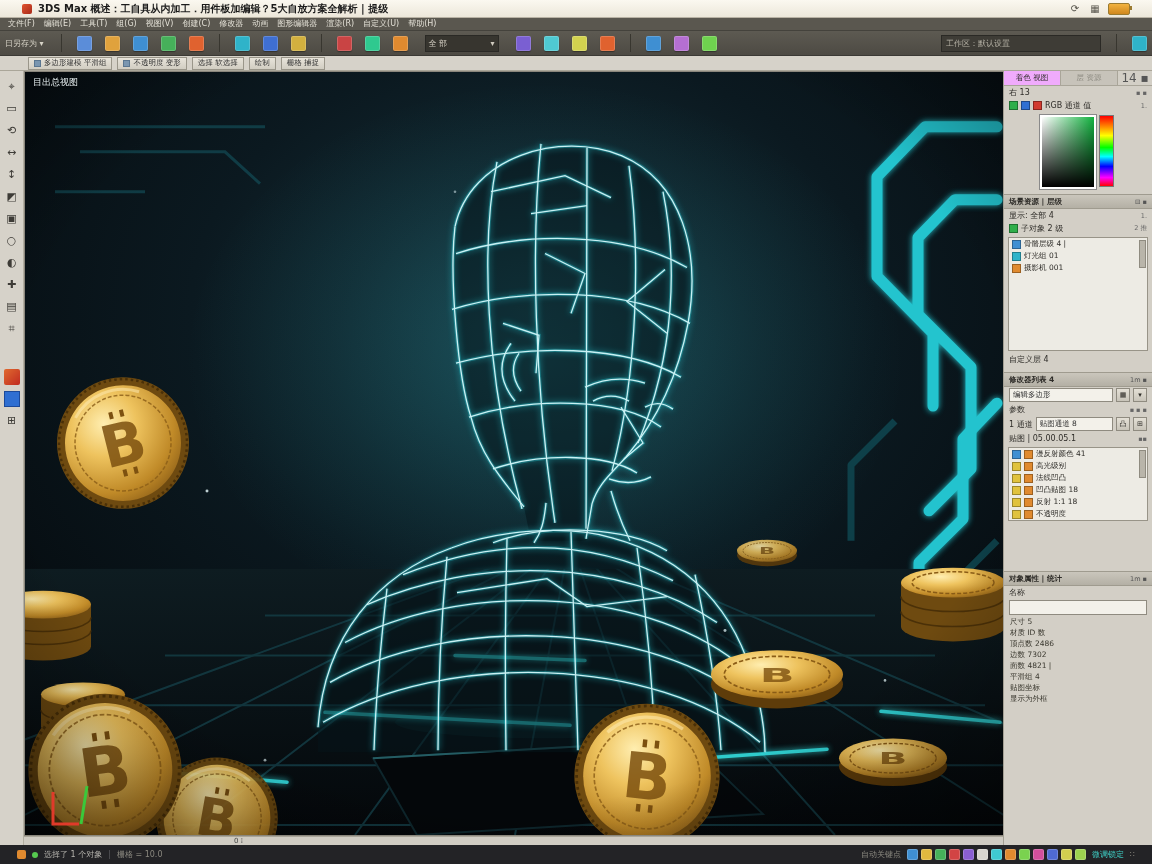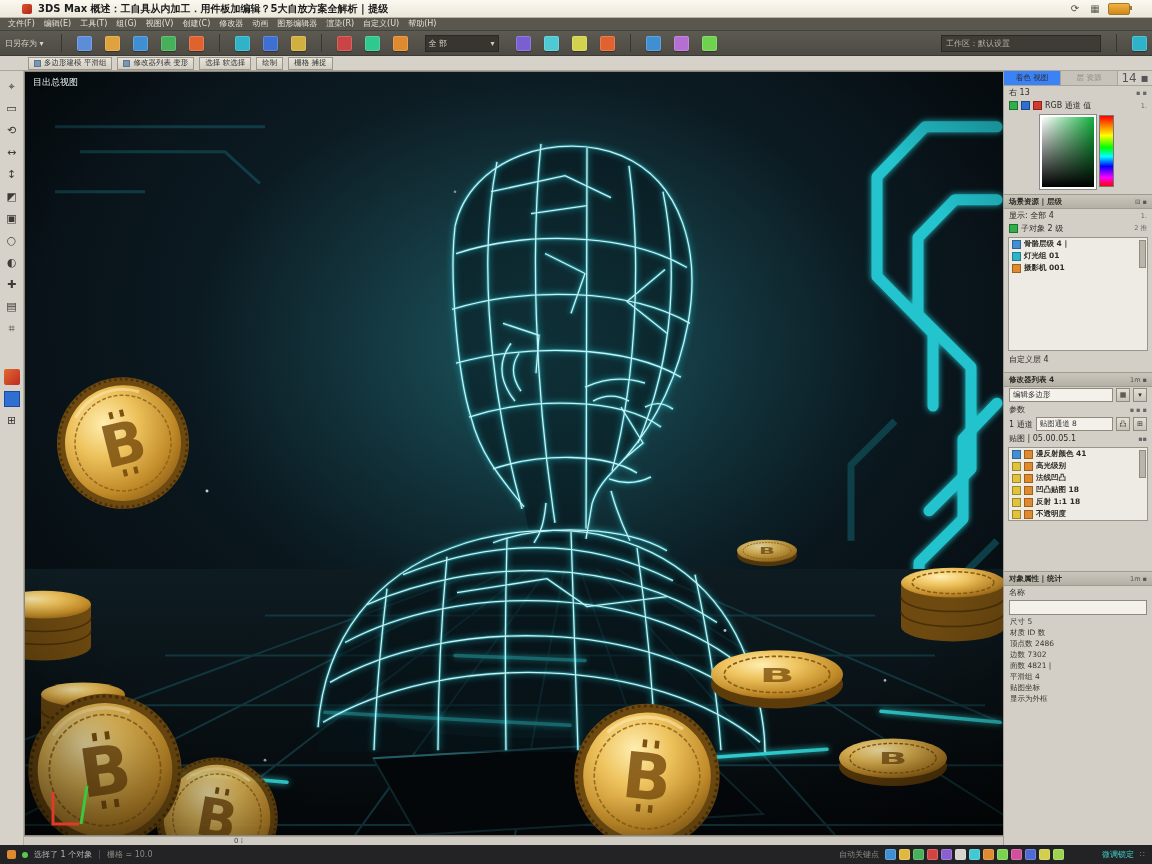--- a/index.html
+++ b/index.html
@@ -51,58 +51,58 @@
   .viewport{position:relative;flex:1;background:#05090c;border:1px solid #8a867c;border-right:none;overflow:hidden;}
   .viewport svg{position:absolute;inset:0;width:100%;height:100%;}
   .vp-label{position:absolute;top:4px;left:8px;font-size:9px;color:#e9f3f5;text-shadow:0 1px 2px #000;z-index:3;}
   .vp-foot{height:9px;background:#d0ccc3;border-top:1px solid #a9a599;font-size:7px;color:#444;
            display:flex;align-items:center;padding-left:210px;box-sizing:border-box;}
   
   .rightpanel{width:149px;background:#d3cfc6;border-left:1px solid #a39f93;display:flex;flex-direction:column;
               font-size:8px;color:#2e2c28;overflow:hidden;box-sizing:border-box;flex:none;}
   .rp-tabs{display:flex;height:14px;border-bottom:1px solid #a9a599;flex:none;}
   .rp-tab{flex:1;display:flex;align-items:center;justify-content:center;font-size:7.5px;
-          border-right:1px solid #a9a599;background:#3b82f6;white-space:nowrap;overflow:hidden;}
+          border-right:1px solid #a9a599;background:#f0abfc;white-space:nowrap;overflow:hidden;}
   .rp-tab.dim{background:#c7c3ba;}
   .rp-corner{width:34px;display:flex;align-items:center;justify-content:center;font-size:12px;color:#555;}
   .rp-row{display:flex;align-items:center;gap:3px;padding:1px 5px;min-height:11px;}
   .rp-row .mini{margin-left:auto;font-size:6.5px;color:#666;}
   .chip{width:7px;height:7px;border:1px solid rgba(0,0,0,.35);flex:none;}
   .chip.green{background:#2fae4a}.chip.blue{background:#2f6fd2}.chip.red{background:#d23a2f}
   .colorpicker{display:flex;gap:3px;margin:3px 8px 5px 36px;}
   .sv{width:52px;height:70px;border:2px solid #fff;outline:1px solid #8a8a8a;
       background:linear-gradient(to top,#000,rgba(0,0,0,0)),linear-gradient(to right,#ffffff,#12b23f);}
   .hue{width:13px;height:70px;border:1px solid #777;
        background:linear-gradient(#f00,#ff7f00 14%,#ff0 28%,#0f0 45%,#0ff 58%,#00f 72%,#f0f 88%,#f00);}
   .sec-h{height:13px;background:linear-gradient(#cac6bc,#b4b0a5);border-top:1px solid #9f9b8f;border-bottom:1px solid #9f9b8f;
          display:flex;align-items:center;gap:3px;padding:0 5px;font-weight:bold;font-size:7.5px;flex:none;}
   .sec-h .mini{margin-left:auto;font-size:6.5px;font-weight:normal;color:#555;}
   .listbox{background:#edebe4;border:1px solid #989488;margin:2px 4px;position:relative;}
-  .li{display:flex;align-items:center;gap:3px;height:12px;padding:0 3px;font-size:7.5px;white-space:nowrap;overflow:hidden;font-weight:bold;}
+  .li{display:flex;align-items:center;gap:3px;height:12px;padding:0 3px;font-size:7.5px;white-space:nowrap;overflow:hidden;}
   .li .ic{width:7px;height:7px;flex:none;border:1px solid rgba(0,0,0,.3);}
   .ic.blue{background:#3f8fd2}.ic.orange{background:#e08a2f}.ic.cyan{background:#2fb3c9}.ic.yellow{background:#e0c23d}
   .vscroll{position:absolute;top:2px;right:1px;width:5px;height:26px;background:#b9b5aa;border:1px solid #8f8b80;}
   .input{background:#f3f1ea;border:1px solid #8f8b80;height:12px;display:flex;align-items:center;
          padding:0 3px;font-size:7.5px;color:#333;flex:1;min-width:0;}
   .dropbtn{width:12px;height:12px;border:1px solid #8f8b80;background:linear-gradient(#e4e0d6,#c8c4b9);
            font-size:7px;display:flex;align-items:center;justify-content:center;flex:none;}
   .kvrow{display:flex;align-items:center;padding:0 6px;height:11px;font-size:7.5px;color:#3a382f;white-space:nowrap;overflow:hidden;}
   
-  .statusbar{height:19px;background:#232326;display:flex;align-items:center;gap:6px;padding:0 7px;
+  .statusbar{height:19px;background:#232326;display:flex;align-items:center;gap:6px;padding:0 17px;
              color:#b6b4ae;font-size:8px;box-sizing:border-box;}
   .sdot{width:6px;height:6px;border-radius:50%;background:#56c94f;flex:none;}
   .sicon{width:9px;height:9px;background:#e08a2f;border-radius:2px;flex:none;}
   .sbar-sep{color:#5a5a5e;}
   .sspacer{flex:1;}
   .tray{display:flex;gap:3px;align-items:center;}
   .ti{width:11px;height:11px;border-radius:2px;box-shadow:inset 0 0 0 1px rgba(255,255,255,.2);flex:none;}
   .t1{background:#3f8fd2}.t2{background:#e0b83f}.t3{background:#46b05a}.t4{background:#d24444}
   .t5{background:#8a5fd2}.t6{background:#d8d5ce}.t7{background:#3fc9d2}.t8{background:#e08a2f}
   .t9{background:#7ad24f}.t10{background:#d24f9c}.t11{background:#4f6ad2}.t12{background:#d2cf4f}.t13{background:#9cd24f}
-  .teal{color:#3fd2c9;margin-left:32px;}
+  .teal{color:#3fd2c9;}
   .dim{color:#8a887f;}
 </style>
 </head>
 <body>
 
 <div class="titlebar">
   <span class="logo"></span>
   <span class="title-text">3DS Max 概述：工自具从内加工．用件板加编辑？5大自放方案全解析 | 提级</span>
   <span class="tspacer"></span>
   <span class="tb-ico">⟳</span>
@@ -158,21 +158,21 @@
   <span class="ticon i6"></span>
 </div>
 
 <div class="tabbar">
   <span class="tab">
     <span class="dotc"></span>
     <span>多边形建模  平滑组</span>
   </span>
   <span class="tab">
     <span class="dotc"></span>
-    <span>修改器列表  变形</span>
+    <span>不透明度  变形</span>
   </span>
   <span class="tab">
     <span>选择  软选择</span>
   </span>
   <span class="tab">
     <span>绘制</span>
   </span>
   <span class="tab">
     <span>栅格  捕捉</span>
   </span>

